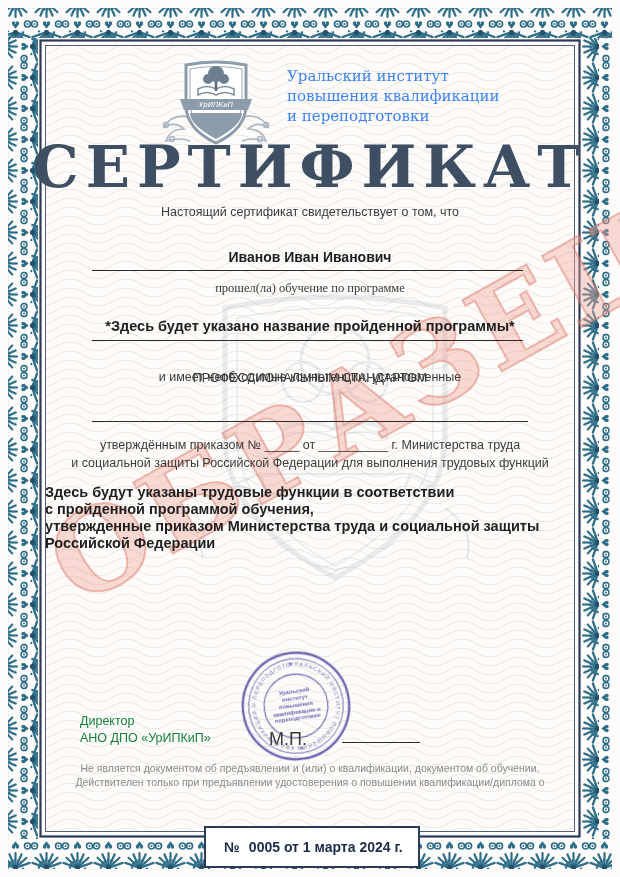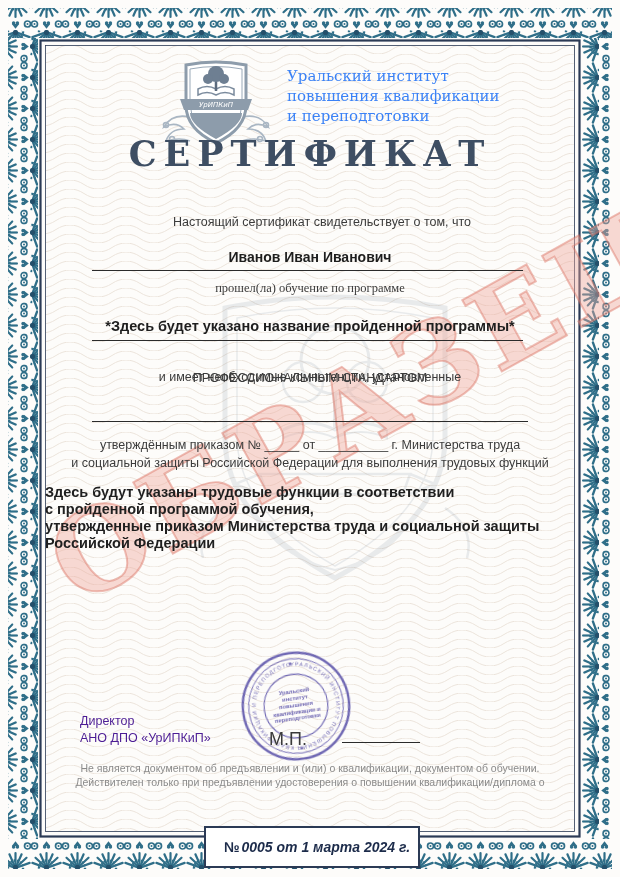--- a/index.html
+++ b/index.html
@@ -20,49 +20,49 @@
     pointer-events:none;white-space:nowrap;
   }
   .content{position:absolute;left:0;top:0;width:620px;height:877px;z-index:2;}
   .logo{position:absolute;left:150px;top:55px;}
   .inst{
     position:absolute;left:287px;top:66px;width:230px;
     font-family:"DejaVu Serif",serif;font-size:15px;line-height:20px;color:#3b82f6;
   }
   .title{
     position:absolute;left:0;top:133px;width:620px;text-align:center;
-    font-family:"DejaVu Serif",serif;font-weight:bold;font-size:35px;
+    font-family:"DejaVu Serif",serif;font-weight:bold;font-size:58px;
     letter-spacing:7px;color:#3e4e63;
   }
   .c{position:absolute;left:45px;width:530px;text-align:center;}
   .t12{font-size:12.5px;color:#3b3b3b;}
   .bold-name{font-size:14px;font-weight:bold;color:#1e1e1e;}
   .bold-prog{font-size:14.5px;font-weight:bold;color:#1e1e1e;}
   .rule{position:absolute;border-top:1.5px solid #2b2b2b;height:0;}
   .functions{
     position:absolute;left:45px;top:484px;width:604px;text-align:left;
     font-size:14.5px;font-weight:bold;color:#1f1f1f;line-height:17px;
   }
   .director{
-    position:absolute;left:80px;top:713px;font-size:12.5px;color:#4c1d95;line-height:17px;z-index:3;
+    position:absolute;left:80px;top:713px;font-size:12.5px;color:#15803d;line-height:17px;z-index:3;
   }
   .stamp{position:absolute;left:238px;top:648px;z-index:2;filter:blur(0.4px);opacity:.85;}
   .mp{position:absolute;left:269px;top:729px;font-size:18px;color:#3a3a3a;z-index:3;}
   .sigline{position:absolute;left:342px;top:728px;width:78px;height:14px;border-bottom:1.5px solid #2b2b2b;z-index:3;}
   .disclaimer{
     position:absolute;left:60px;top:761px;width:500px;text-align:center;
     font-size:10.5px;line-height:14px;color:#8a8a8a;
   }
   .numbox{
     position:absolute;left:204px;top:826px;width:212px;height:38px;z-index:3;
     background:#ffffff;border:2px solid #2b3a55;display:flex;align-items:center;
     font-size:14px;font-weight:bold;color:#1c2b4a;
   }
   .numbox .no{margin-left:18px;}
-  .numbox .val{flex:1;text-align:center;margin-right:6px;font-style:italic;}
+  .numbox .val{flex:1;text-align:center;margin-right:6px;}
 </style>
 </head>
 <body>
 
 <div class="page">
 
   <svg class="layer border-layer" width="620" height="877" viewBox="0 0 620 877">
     <defs>
       <pattern id="wave" width="56" height="9" patternUnits="userSpaceOnUse">
         <path d="M0,4.5 C9,-1.5 19,-1.5 28,4.5 C37,10.5 47,10.5 56,4.5" fill="none" stroke="#ece4db" stroke-width="1"></path>
@@ -156,21 +156,21 @@
     </svg>
 
     <div class="inst">
       <div>Уральский институт</div>
       <div>повышения квалификации</div>
       <div>и переподготовки</div>
     </div>
 
     <div class="title">СЕРТИФИКАТ</div>
 
-    <div class="c t12" style="top:215px;padding-left:12px;">Настоящий сертификат свидетельствует о том, что</div>
+    <div class="c t12" style="top:205px;">Настоящий сертификат свидетельствует о том, что</div>
 
     <div class="c bold-name" style="top:249px;">Иванов Иван Иванович</div>
     <div class="rule" style="left:92px;top:270px;width:431px;"></div>
 
     <div class="c t12" style="top:281px;font-family:Liberation Serif, serif;">прошел(ла) обучение по программе</div>
 
     <div class="c bold-prog" style="top:318px;">*Здесь будет указано название пройденной программы*</div>
     <div class="rule" style="left:92px;top:340px;width:431px;"></div>
 
     <div class="c t12" style="top:370px;">и имеет необходимые компетенции, установленные</div>

